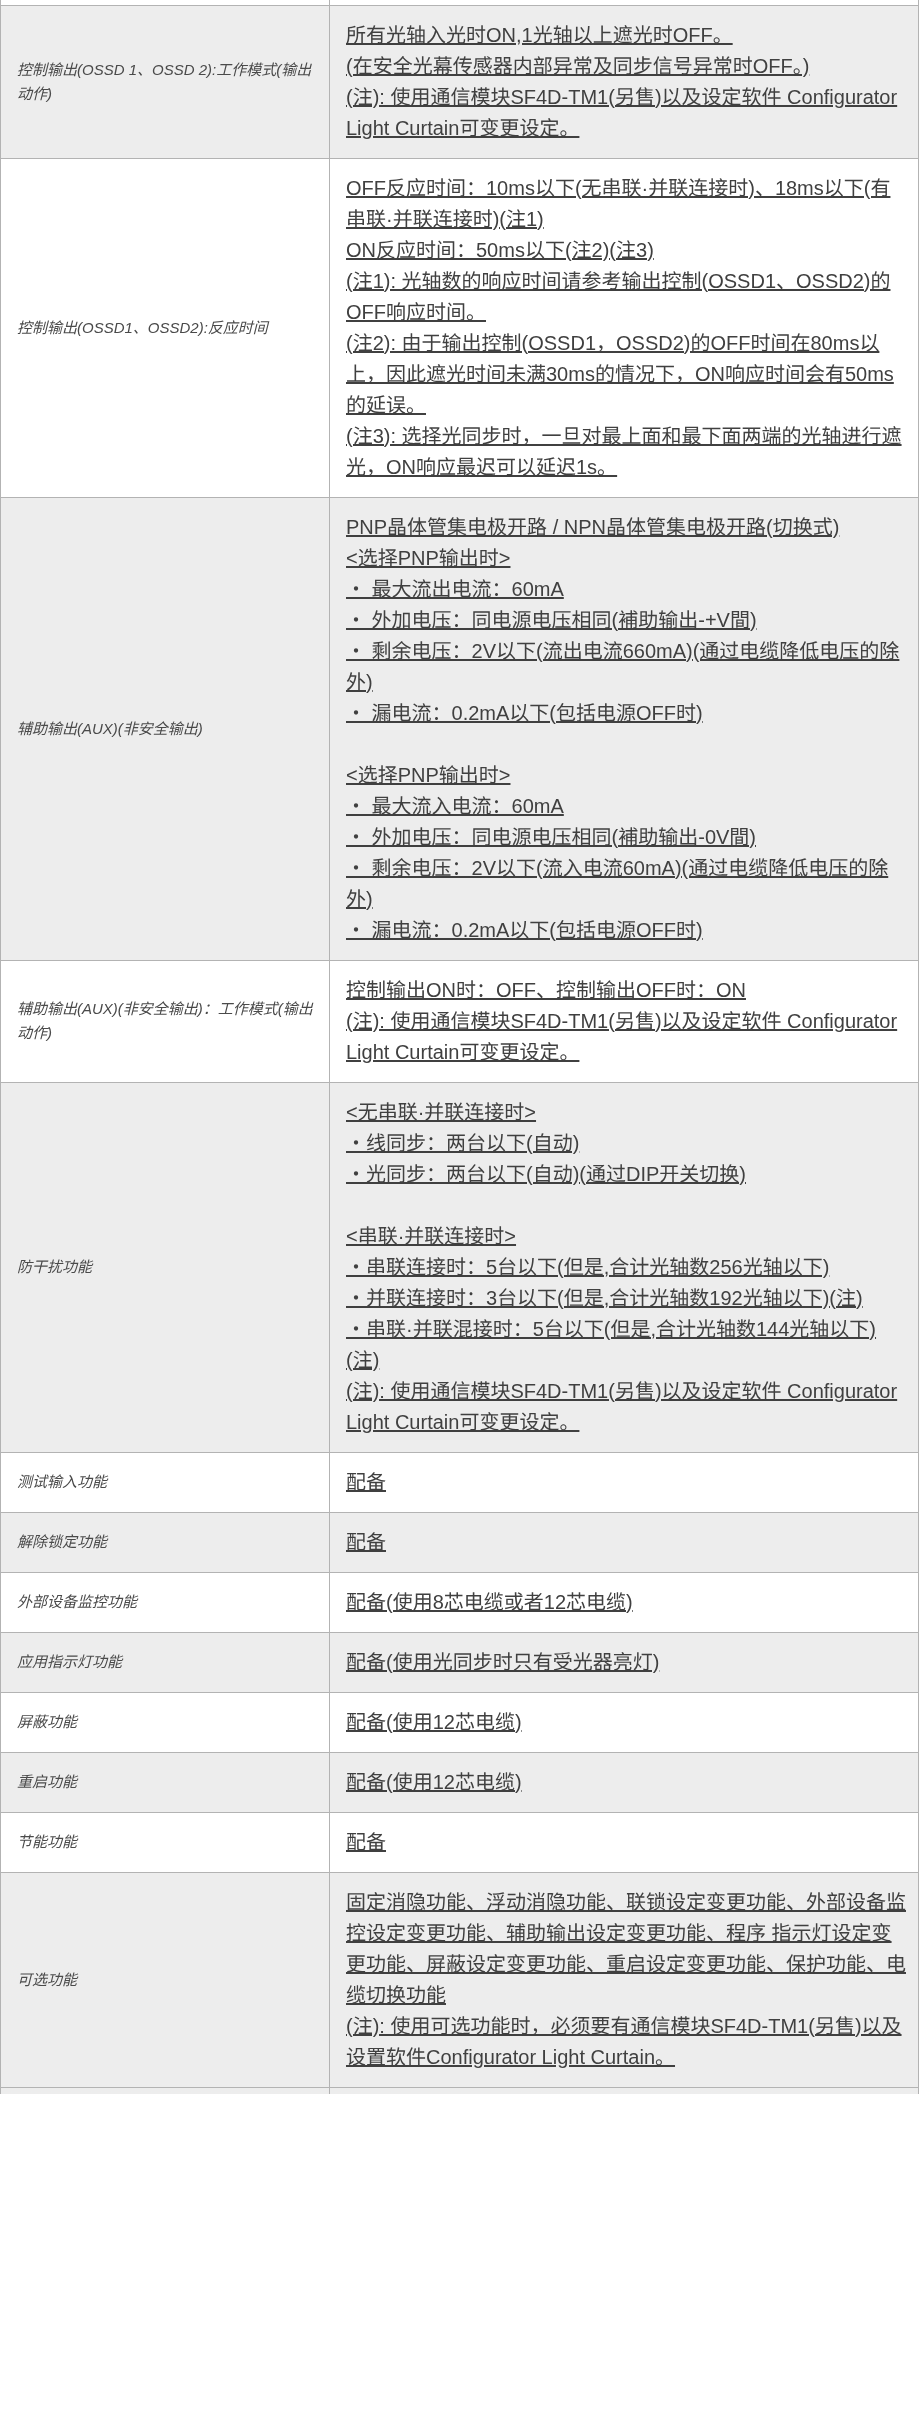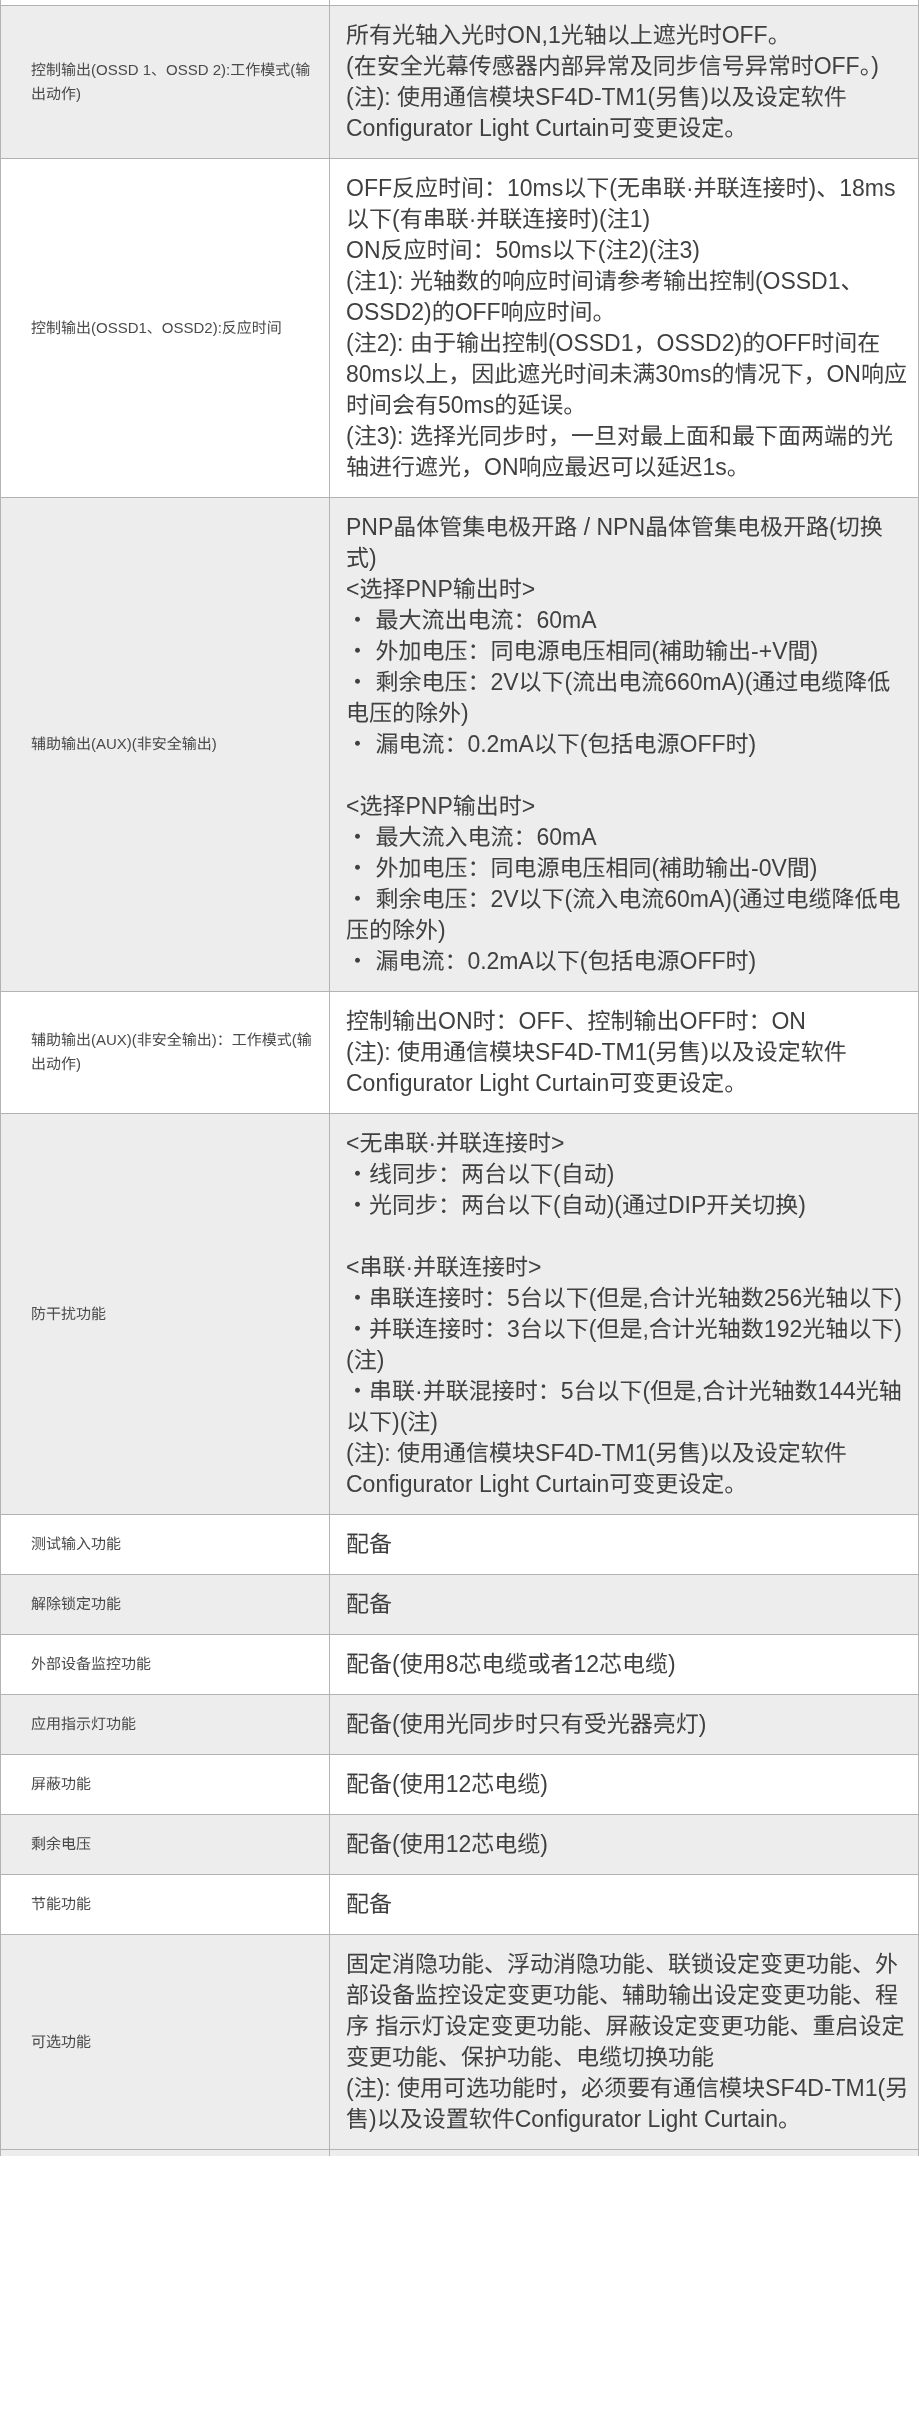--- a/index.html
+++ b/index.html
@@ -24,33 +24,35 @@
   col.col-label{width:329px;}
   td{
     border:1px solid var(--border);
     vertical-align:middle;
     box-sizing:border-box;
   }
   td.cell-label{
     font-size:15px;
     line-height:24px;
     color:var(--label-text);
-    padding:14px 10px 14px 30px;
+    padding:14px 10px 14px 16px;
     background:inherit;
     overflow-wrap:break-word;
     word-break:break-word;
+    font-style:italic;
   }
   td.cell-value{
-    font-size:23px;
+    font-size:20px;
     line-height:31px;
     color:var(--text);
     padding:14px 9px 14px 16px;
     white-space:pre-line;
     overflow-wrap:break-word;
     word-break:break-word;
+    text-decoration:underline;
   }
   tbody.rows tr:nth-child(odd){background:var(--row-shaded);}
   tbody.rows tr:nth-child(even){background:var(--row-plain);}
   
   tbody.partial td{padding:0;}
   tr.partial-top td{height:5px;background:var(--row-plain);border-top:none;}
   tr.partial-bottom td{height:7px;background:var(--row-shaded);border-bottom:none;}
 </style>
 </head>
 <body>
@@ -127,21 +129,21 @@
   </tr>
       <tr>
     <td class="cell-label">应用指示灯功能</td>
     <td class="cell-value">配备(使用光同步时只有受光器亮灯)</td>
   </tr>
       <tr>
     <td class="cell-label">屏蔽功能</td>
     <td class="cell-value">配备(使用12芯电缆)</td>
   </tr>
       <tr>
-    <td class="cell-label">剩余电压</td>
+    <td class="cell-label">重启功能</td>
     <td class="cell-value">配备(使用12芯电缆)</td>
   </tr>
       <tr>
     <td class="cell-label">节能功能</td>
     <td class="cell-value">配备</td>
   </tr>
       <tr>
     <td class="cell-label">可选功能</td>
     <td class="cell-value">固定消隐功能、浮动消隐功能、联锁设定变更功能、外部设备监控设定变更功能、辅助输出设定变更功能、程序 指示灯设定变更功能、屏蔽设定变更功能、重启设定变更功能、保护功能、电缆切换功能
 (注): 使用可选功能时，必须要有通信模块SF4D-TM1(另售)以及设置软件Configurator Light Curtain。</td>

